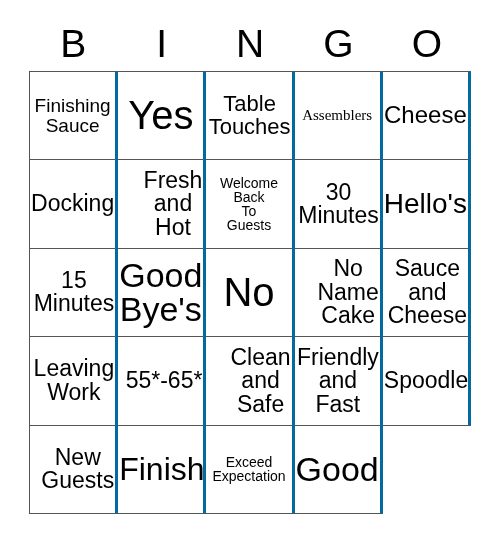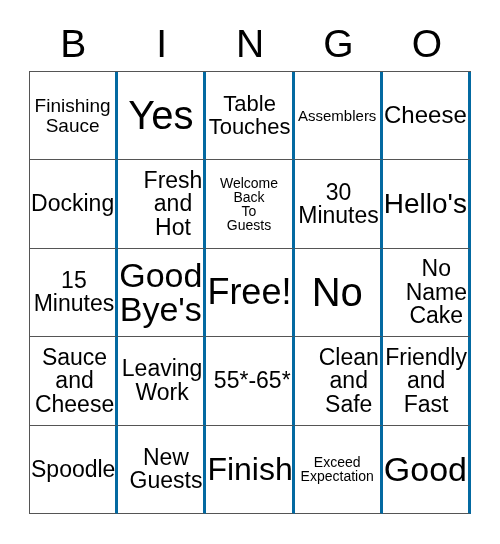--- a/index.html
+++ b/index.html
@@ -78,21 +78,21 @@
     color: #000000;
     font-weight: 400;
   }
 
   
   .fs-xxl .cell-text { font-size: 40px; }
   .fs-xl  .cell-text { font-size: 34px; }
   .fs-lg  .cell-text { font-size: 29px; }
   .fs-md  .cell-text { font-size: 23px; padding-left: 48px; }
   .fs-sm  .cell-text { font-size: 19px; }
-  .fs-xs  .cell-text { font-size: 15px; }
+  .fs-xs  .cell-text { font-size: 15px; font-family: Liberation Serif, serif; }
   .fs-xxs .cell-text { font-size: 14px; }
 </style>
 </head>
 <body>
 
 <div id="card">
 
   <div id="header-row">
     <div class="header-letter">B</div>
     <div class="header-letter">I</div>
@@ -142,23 +142,20 @@
       </div>
       <div class="cell fs-md">
         <span class="cell-text">15
 Minutes</span>
       </div>
       <div class="cell fs-xl">
         <span class="cell-text">Good
 Bye's</span>
       </div>
       <div class="cell fs-xxl">
-        <span class="cell-text" style="font-size: 36px;">Free!</span>
-      </div>
-      <div class="cell fs-xxl">
         <span class="cell-text">No</span>
       </div>
       <div class="cell fs-md">
         <span class="cell-text">No
 Name
 Cake</span>
       </div>
       <div class="cell fs-md">
         <span class="cell-text">Sauce
 and

